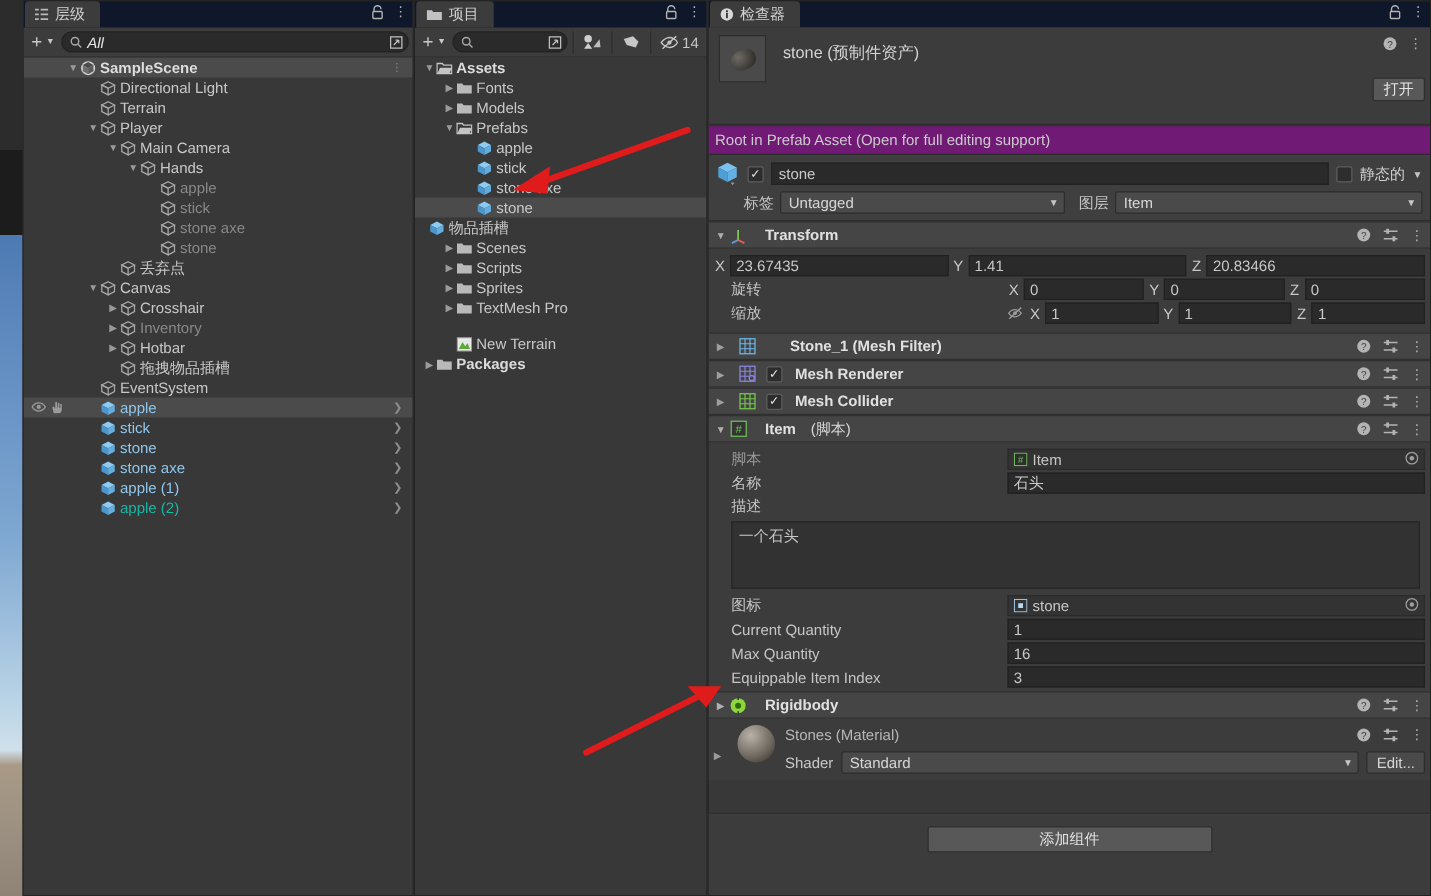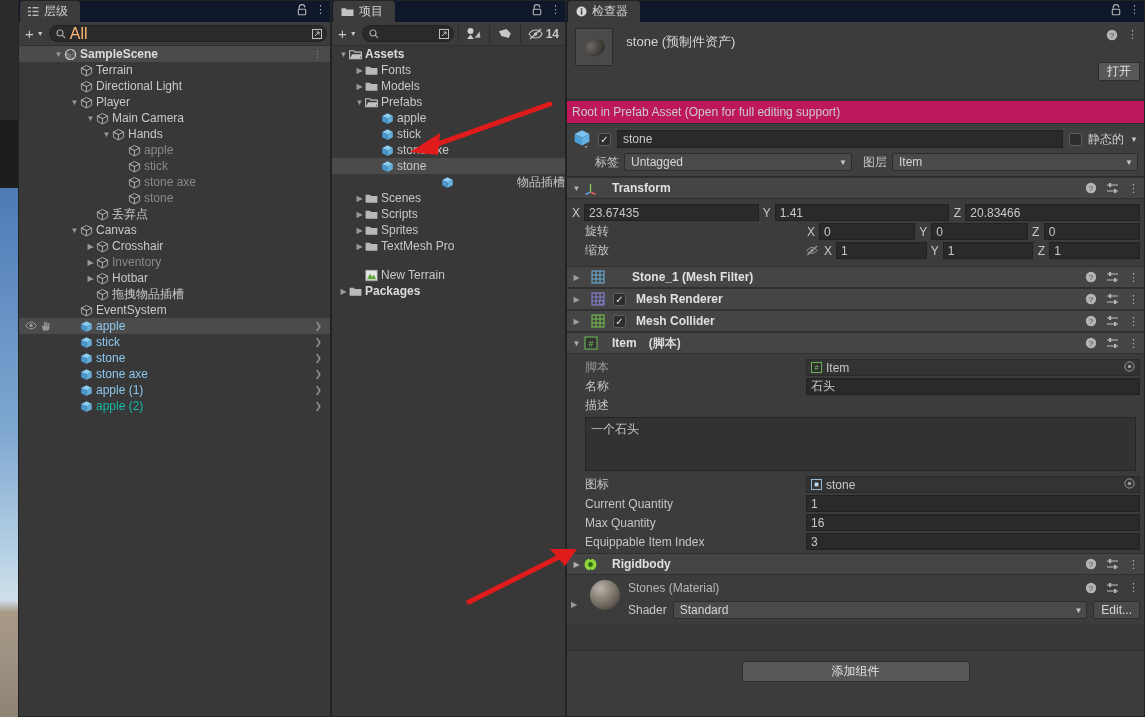--- a/index.html
+++ b/index.html
@@ -32,21 +32,21 @@
   .tab-icons { position:absolute; right:4px; top:2px; display:flex; gap:8px; align-items:center; }
   .kebab { letter-spacing:0; font-size:11px; color:#b4b4b4; }
 
   .toolbar { height:24px; background:#3c3c3c; display:flex; align-items:center;
              padding:0 3px; gap:2px; border-bottom:1px solid #303030; }
   .tb-btn { display:flex; align-items:center; justify-content:center;
             height:19px; min-width:22px; padding:0 3px; color:#c8c8c8; font-size:12px; }
   .tb-sep { width:1px; height:18px; background:#2d2d2d; margin:0 2px; }
   .searchbox { flex:1; height:17px; background:#2a2a2a; border:1px solid #222; border-radius:9px;
                display:flex; align-items:center; padding:0 4px 0 6px; gap:4px; position:relative; }
-  .searchbox .ph { color:#fdba74; font-size:16px; }
+  .searchbox .ph { color:#e5e5e5; font-size:12px;font-style:italic; }
   .searchbox .sq { position:absolute; right:2px; top:1px; width:14px;height:14px;
                    display:flex;align-items:center;justify-content:center;color:#c0c0c0;font-size:10px;}
 
   .tree { background:#383838; overflow:hidden; position:relative; }
   .row { height:16px; display:flex; align-items:center; position:relative;
          white-space:nowrap; font-size:12px; color:#c8c8c8; }
   .row.sel { background:#4b4b4b; }
   .row .arrow { width:11px; text-align:center; color:#9a9a9a; font-size:8px; flex:none; }
   .row .arrow.empty { color:transparent; }
   .row .lbl { margin-left:3px; }
@@ -61,42 +61,42 @@
   .ins-thumb { width:38px;height:38px;background:#4a4a4a;border:1px solid #2d2d2d;
                display:inline-block;vertical-align:top;position:relative;overflow:hidden;}
   .ins-thumb::after{content:"";position:absolute;left:8px;top:11px;width:21px;height:16px;border-radius:55% 45% 50% 50%;
                background:radial-gradient(circle at 35% 30%,#6e6a64,#35322e 75%);transform:rotate(-18deg);}
   .ins-title { display:inline-block; margin-left:10px; font-size:13px; color:#d4d4d4; vertical-align:top; padding-top:5px;}
   .open-btn { position:absolute; right:4px; top:40px; height:19px; padding:0 8px;
               background:#585858; border:1px solid #2e2e2e; border-radius:2px;
               color:#e3e3e3; font-size:12px; display:flex; align-items:center; }
   .ins-headicons { position:absolute; right:6px; top:6px; display:flex; gap:9px; align-items:center; color:#b0b0b0; font-size:11px;}
 
-  .prefab-bar { height:24px; background:#be185d; display:flex; align-items:center;
+  .prefab-bar { height:24px; background:#701a75; display:flex; align-items:center;
                 padding-left:5px; font-size:12px; color:#cacaca;
                 border-top:1px solid #313131; border-bottom:1px solid #2b2b2b;}
 
   .go-head { background:#3f3f3f; padding:5px 6px 5px 6px; border-bottom:1px solid #2c2c2c;}
   .go-row1 { display:flex; align-items:center; gap:6px; }
   .go-row2 { display:flex; align-items:center; gap:5px; margin-top:4px; padding-left:22px;}
   .cb { width:13px;height:13px;background:#2d2d2d;border:1px solid #5d5d5d;border-radius:2px;
         display:flex;align-items:center;justify-content:center;color:#e6e6e6;font-size:10px;flex:none;}
   .cb.empty{color:transparent;}
   .namefield { flex:1; height:18px; background:#2a2a2a; border:1px solid #222;
                display:flex; align-items:center; padding:0 5px; color:#c9c9c9; font-size:12px;}
   .dd { height:18px; background:#4a4a4a; border:1px solid #2d2d2d; border-radius:2px;
         display:flex; align-items:center; padding:0 4px 0 6px; color:#d6d6d6; font-size:12px;
         justify-content:space-between; }
   .dd .car { font-size:8px; color:#c6c6c6; margin-left:6px; }
 
   .comp-head { height:22px; background:#454545; display:flex; align-items:center;
                gap:6px; padding:0 4px; border-top:1px solid #303030; border-bottom:1px solid #303030;
                position:relative;}
   .comp-head .ctitle { font-weight:bold; color:#e0e0e0; font-size:12px; margin-left:18px;}
-  .comp-head .cnorm { font-weight:bold; color:#d8d8d8; }
+  .comp-head .cnorm { font-weight:normal; color:#d8d8d8; }
   .comp-icons { position:absolute; right:5px; display:flex; gap:9px; align-items:center; color:#b0b0b0; font-size:11px;}
   .comp-body { background:#3c3c3c; padding:4px 4px 6px 4px; }
 
   .frow { display:flex; align-items:center; height:19px; }
   .flabel { width:235px; color:#c6c6c6; font-size:12px; padding-left:14px; flex:none;}
   .flabel.dim { color:#9a9a9a; }
   .axis { display:flex; align-items:center; flex:1; gap:3px; }
   .axis .ax { color:#c9c9c9; font-size:12px; width:10px; text-align:center;}
   .num { flex:1; height:17px; background:#2a2a2a; border:1px solid #212121;
          display:flex; align-items:center; padding:0 4px; color:#c9c9c9; font-size:12px;}
@@ -179,30 +179,30 @@
           <span class="lbl">SampleScene</span>
           <span class="chev-r kebab">⋮</span>
         </div>
         <div class="row" style="padding-left: 50px;">
           <span class="arrow empty">▶</span>
           <svg width="13" height="13" viewBox="0 0 13 13" style="flex: 0 0 auto;">
             <path d="M6.5 1.4 L11.6 4 L6.5 6.6 L1.4 4z" fill="none" stroke="#a9a9a9" stroke-width="1"></path>
             <path d="M1.4 4 V9.3 L6.5 11.9 V6.6z" fill="none" stroke="#a9a9a9" stroke-width="1"></path>
             <path d="M11.6 4 V9.3 L6.5 11.9" fill="none" stroke="#a9a9a9" stroke-width="1"></path>
           </svg>
+          <span class="lbl">Directional Light</span>
+        </div>
+        <div class="row" style="padding-left: 50px;">
+          <span class="arrow empty">▶</span>
+          <svg width="13" height="13" viewBox="0 0 13 13" style="flex: 0 0 auto;">
+            <path d="M6.5 1.4 L11.6 4 L6.5 6.6 L1.4 4z" fill="none" stroke="#a9a9a9" stroke-width="1"></path>
+            <path d="M1.4 4 V9.3 L6.5 11.9 V6.6z" fill="none" stroke="#a9a9a9" stroke-width="1"></path>
+            <path d="M11.6 4 V9.3 L6.5 11.9" fill="none" stroke="#a9a9a9" stroke-width="1"></path>
+          </svg>
           <span class="lbl">Terrain</span>
-        </div>
-        <div class="row" style="padding-left: 50px;">
-          <span class="arrow empty">▶</span>
-          <svg width="13" height="13" viewBox="0 0 13 13" style="flex: 0 0 auto;">
-            <path d="M6.5 1.4 L11.6 4 L6.5 6.6 L1.4 4z" fill="none" stroke="#a9a9a9" stroke-width="1"></path>
-            <path d="M1.4 4 V9.3 L6.5 11.9 V6.6z" fill="none" stroke="#a9a9a9" stroke-width="1"></path>
-            <path d="M11.6 4 V9.3 L6.5 11.9" fill="none" stroke="#a9a9a9" stroke-width="1"></path>
-          </svg>
-          <span class="lbl">Directional Light</span>
         </div>
         <div class="row" style="padding-left: 50px;">
           <span class="arrow">▼</span>
           <svg width="13" height="13" viewBox="0 0 13 13" style="flex: 0 0 auto;">
             <path d="M6.5 1.4 L11.6 4 L6.5 6.6 L1.4 4z" fill="none" stroke="#a9a9a9" stroke-width="1"></path>
             <path d="M1.4 4 V9.3 L6.5 11.9 V6.6z" fill="none" stroke="#a9a9a9" stroke-width="1"></path>
             <path d="M11.6 4 V9.3 L6.5 11.9" fill="none" stroke="#a9a9a9" stroke-width="1"></path>
           </svg>
           <span class="lbl">Player</span>
         </div>
@@ -438,21 +438,21 @@
           <path d="M8.6 10.8 L13.6 4.4 L14.4 10.8z" fill="#bdbdbd"></path>
         </svg>
       </div>
       <div class="tb-sep"></div>
       <div class="tb-btn">
         <svg width="14" height="11" viewBox="0 0 14 11">
           <path d="M1 3.2 L8.4 1 L12.8 5.4 L10.6 10 L3.4 8z" fill="#c7c7c7"></path>
         </svg>
       </div>
       <div class="tb-sep"></div>
-      <div class="tb-btn" style="gap:3px;font-weight:bold;">
+      <div class="tb-btn" style="gap:3px;">
         <svg width="15" height="12" viewBox="0 0 15 12">
           <path d="M1 6c2-3 5.4-4 6.8-4 1.4 0 4.8 1 6.2 4-1.4 3-4.8 4-6.2 4C6.4 10 3 9 1 6z" fill="none" stroke="#c4c4c4" stroke-width="1.1"></path>
           <circle cx="7.6" cy="6" r="1.7" fill="#c4c4c4"></circle>
           <line x1="2" y1="11" x2="13" y2="1" stroke="#c4c4c4" stroke-width="1.3"></line>
         </svg>
         <span style="font-size:12px;">14</span>
       </div>
     </div>
 
     <div class="tree" style="height:670px;" id="p-tree">
@@ -515,21 +515,21 @@
         </div>
         <div class="row sel" style="padding-left: 38px;">
           <span class="arrow empty">▶</span>
           <svg width="13" height="13" viewBox="0 0 13 13" style="flex: 0 0 auto;">
             <path d="M6.5 1.2 L11.8 3.9 L6.5 6.6 L1.2 3.9z" fill="#8ccbf2"></path>
             <path d="M1.2 3.9 L6.5 6.6 V11.9 L1.2 9.2z" fill="#4a96cf"></path>
             <path d="M11.8 3.9 L6.5 6.6 V11.9 L11.8 9.2z" fill="#63aede"></path>
           </svg>
           <span class="lbl">stone</span>
         </div>
-        <div class="row" style="padding-left: 38px; justify-content: space-between;">
+        <div class="row" style="">
           <span class="arrow empty">▶</span>
           <svg width="13" height="13" viewBox="0 0 13 13" style="flex: 0 0 auto;">
             <path d="M6.5 1.2 L11.8 3.9 L6.5 6.6 L1.2 3.9z" fill="#8ccbf2"></path>
             <path d="M1.2 3.9 L6.5 6.6 V11.9 L1.2 9.2z" fill="#4a96cf"></path>
             <path d="M11.8 3.9 L6.5 6.6 V11.9 L11.8 9.2z" fill="#63aede"></path>
           </svg>
           <span class="lbl">物品插槽</span>
         </div>
         <div class="row" style="padding-left: 22px;">
           <span class="arrow">▶</span>

